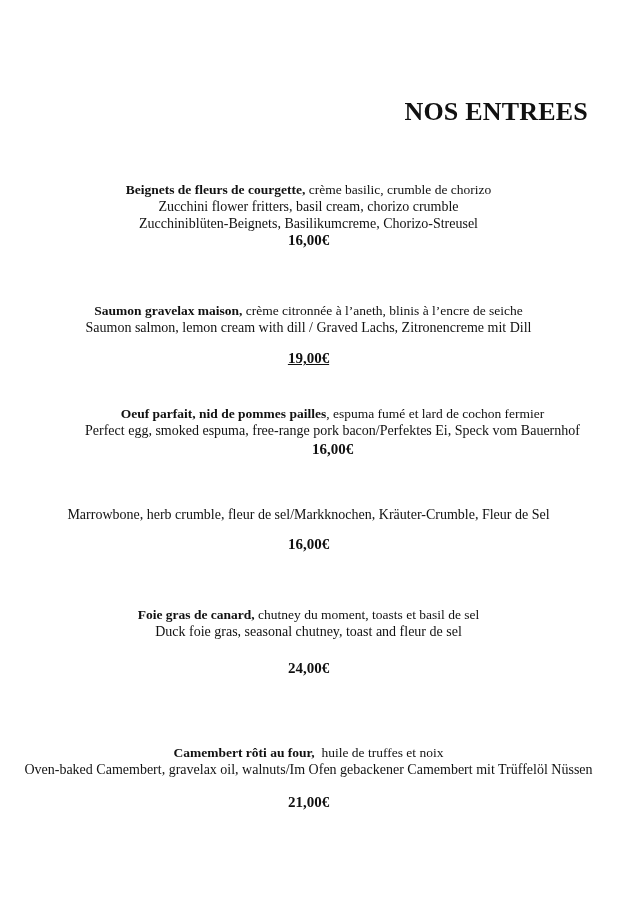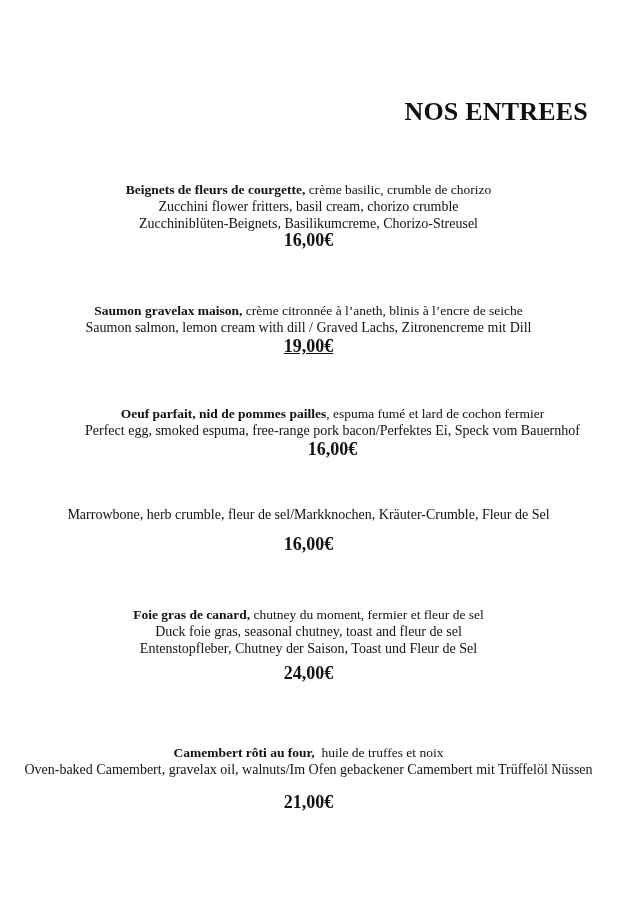--- a/index.html
+++ b/index.html
@@ -10,55 +10,54 @@
     }
     .title {
       position: absolute; left: 0; width: 588px; top: 96px;
       text-align: right; font-weight: bold; font-size: 26px; line-height: 32px;
       letter-spacing: 0.2px;
     }
     .item { position: absolute; left: 0; width: 617px; text-align: center; }
     .line { font-size: 14px; line-height: 17px; white-space: nowrap; }
     .line.fr { font-size: 13.5px; }
     .name { font-weight: bold; }
-    .price { font-weight: bold; font-size: 18px; line-height: 17px; }
+    .price { font-weight: bold; font-size: 15px; line-height: 17px; }
   </style>
 </head>
 <body>
 
 <div class="title">NOS ENTREES</div>
 
 <div class="item" style="top:181px;">
   <div class="line fr"><span class="name">Beignets de fleurs de courgette,</span><span> crème basilic, crumble de chorizo</span></div>
   <div class="line">Zucchini flower fritters, basil cream, chorizo crumble</div>
   <div class="line">Zucchiniblüten-Beignets, Basilikumcreme, Chorizo-Streusel</div>
   <div class="price">16,00€</div>
 </div>
 
 <div class="item" style="top:302px;">
   <div class="line fr"><span class="name">Saumon gravelax maison,</span><span> crème citronnée à l’aneth, blinis à l’encre de seiche</span></div>
   <div class="line">Saumon salmon, lemon cream with dill / Graved Lachs, Zitronencreme mit Dill</div>
-  <div class="price" style="margin-top:2px;text-decoration:underline;">19,00€</div>
+  <div class="price" style="margin-top:14px;text-decoration:underline;">19,00€</div>
 </div>
 
 <div class="item" style="top:405px;padding-left:24px;">
   <div class="line fr"><span class="name">Oeuf parfait, nid de pommes pailles</span><span>, espuma fumé et lard de cochon fermier</span></div>
   <div class="line">Perfect egg, smoked espuma, free-range pork bacon/Perfektes Ei, Speck vom Bauernhof</div>
   <div class="price" style="margin-top:2px;">16,00€</div>
 </div>
 
 <div class="item" style="top:506px;">
   <div class="line">Marrowbone, herb crumble, fleur de sel/Markknochen, Kräuter-Crumble, Fleur de Sel</div>
   <div class="price" style="margin-top:13px;">16,00€</div>
 </div>
 
 <div class="item" style="top:606px;">
-  <div class="line fr"><span class="name">Foie gras de canard,</span><span> chutney du moment, fermier et fleur de sel</span></div>
+  <div class="line fr"><span class="name">Foie gras de canard,</span><span> chutney du moment, toasts et basil de sel</span></div>
   <div class="line">Duck foie gras, seasonal chutney, toast and fleur de sel</div>
-  <div class="line">Entenstopfleber, Chutney der Saison, Toast und Fleur de Sel</div>
-  <div class="price" style="margin-top:8px;">24,00€</div>
+  <div class="price" style="margin-top:20px;">24,00€</div>
 </div>
 
 <div class="item" style="top:744px;">
   <div class="line fr"><span class="name">Camembert rôti au four,</span><span style="white-space:pre;">  huile de truffes et noix</span></div>
   <div class="line">Oven-baked Camembert, gravelax oil, walnuts/Im Ofen gebackener Camembert mit Trüffelöl Nüssen</div>
   <div class="price" style="margin-top:16px;">21,00€</div>
 </div>
 
 </body></html>

